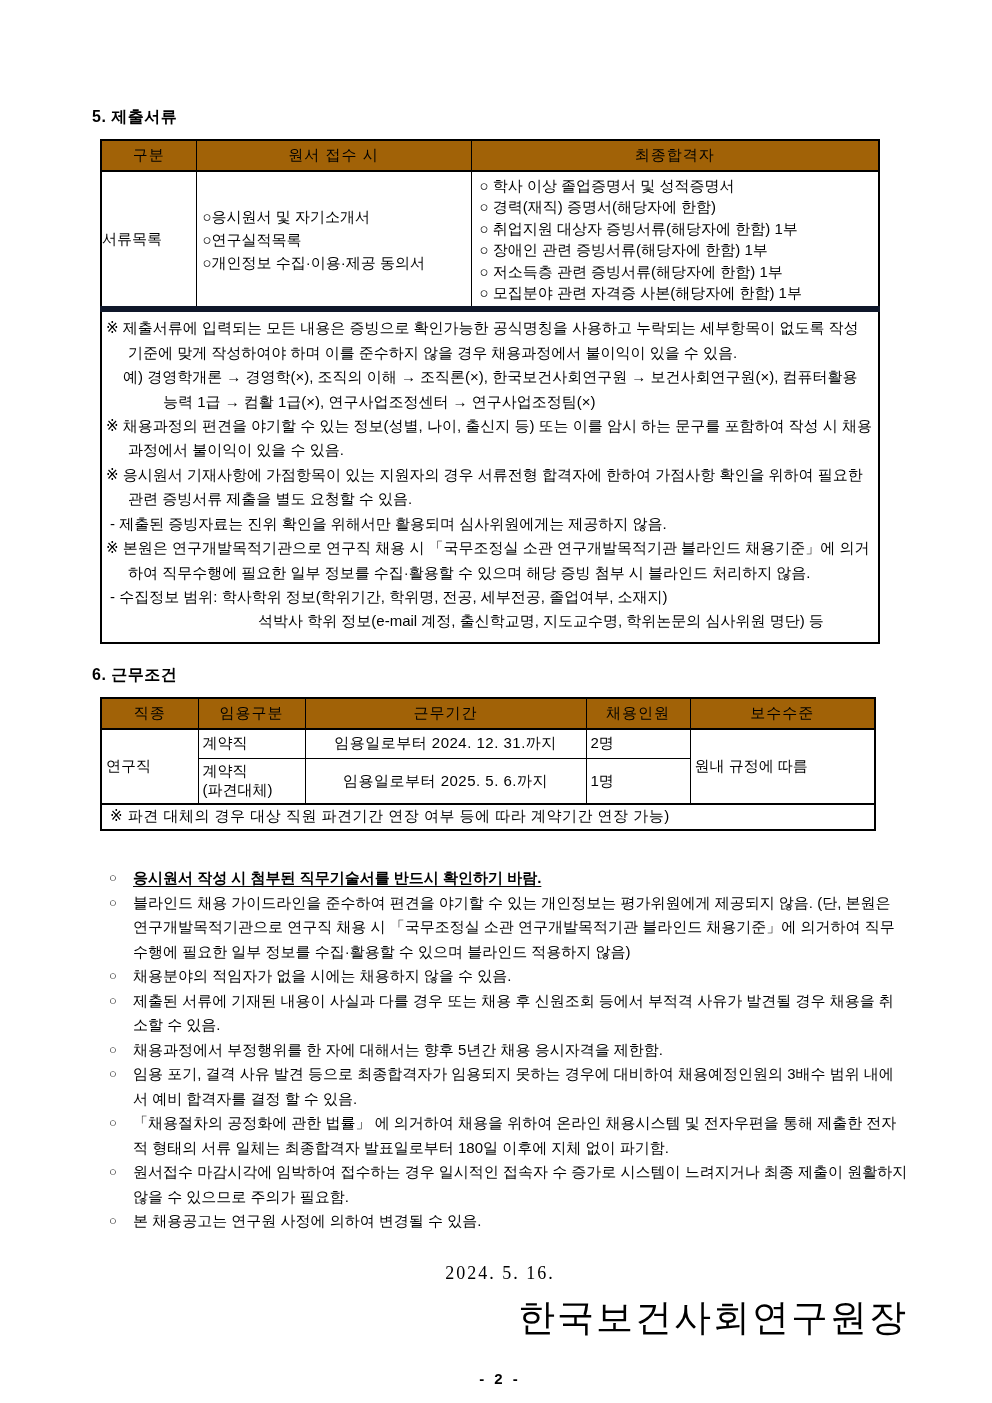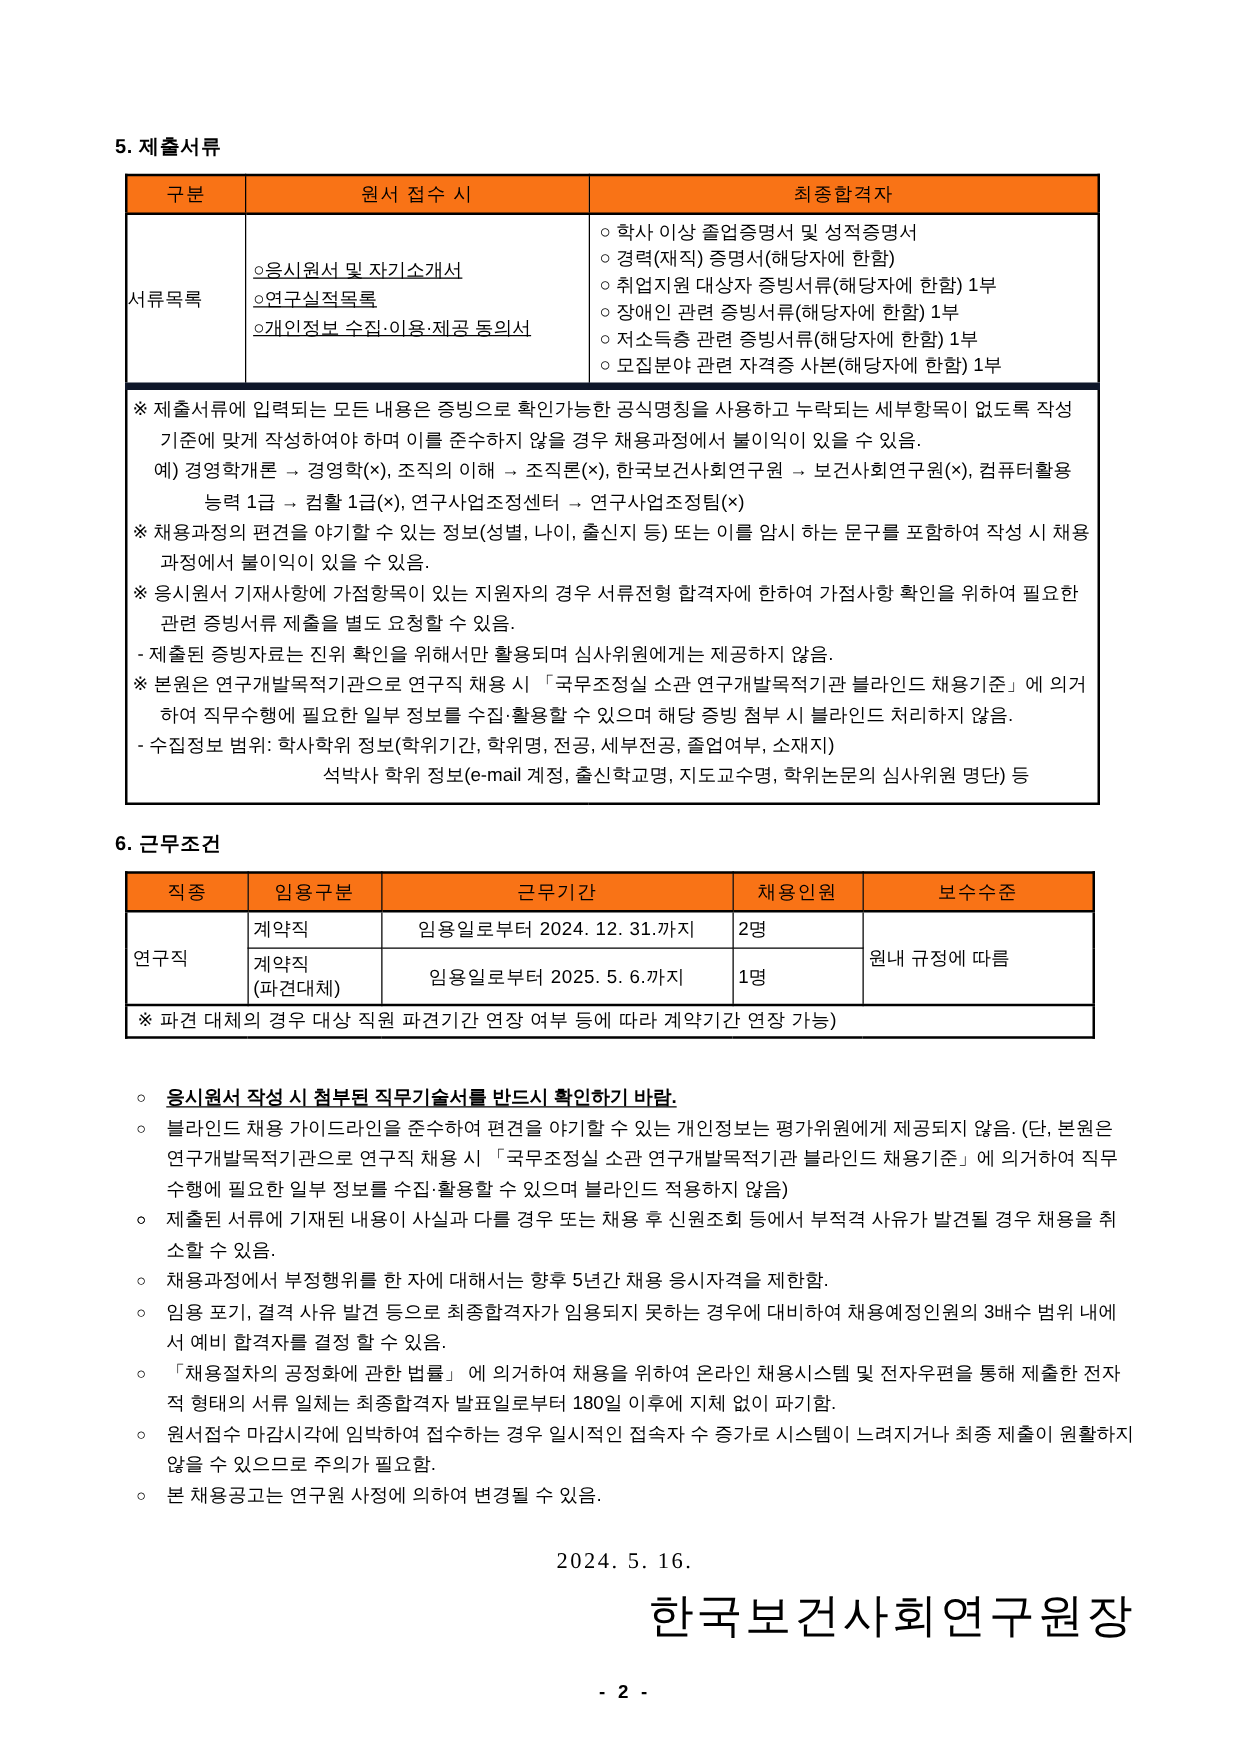--- a/index.html
+++ b/index.html
@@ -29,31 +29,31 @@
     width:640px;
     margin-left:8px;
     border:2px solid #000;
   }
   th, td {
     border:1px solid #000;
     vertical-align:middle;
     font-size:15px;
   }
   th {
-    background:#f97316;
+    background:#a16207;
     font-weight:normal;
     text-align:center;
     padding:5px 2px;
     border-bottom:2px solid #000;
     letter-spacing:1px;
   }
   .c { }
 
   
-  .t1 .doc-list { padding:8px 6px; line-height:23px;text-decoration:underline; }
+  .t1 .doc-list { padding:8px 6px; line-height:23px; }
   .t1 .final-list { padding:3px 6px 3px 8px; line-height:21.4px; }
   .t1 .notes-cell { border-top:6px solid #0f172a; padding:4px 6px 8px 4px; line-height:24.4px; }
   .n0  { padding-left:22px; text-indent:-22px; }
   .nex { padding-left:57px; text-indent:-40px; }
   .n1  { padding-left:36px; text-indent:-32px; }
   .n2  { padding-left:152px; }
 
   
   .t2 td { padding:3px 4px;border-radius:11px; }
   .t2 .row1 td { height:30px; }
@@ -198,20 +198,21 @@
       <div class="s7-item">
         <span class="bullet">○</span>
         <span class="txt em">응시원서 작성 시 첨부된 직무기술서를 반드시 확인하기 바람.</span>
       </div>
       <div class="s7-item">
         <span class="bullet">○</span>
         <span class="txt">블라인드 채용 가이드라인을 준수하여 편견을 야기할 수 있는 개인정보는 평가위원에게 제공되지 않음. (단, 본원은 연구개발목적기관으로 연구직 채용 시 「국무조정실 소관 연구개발목적기관 블라인드 채용기준」에 의거하여 직무수행에 필요한 일부 정보를 수집·활용할 수 있으며 블라인드 적용하지 않음)</span>
       </div>
       <div class="s7-item">
         <span class="bullet">○</span>
+        <span class="txt">채용분야의 적임자가 없을 시에는 채용하지 않을 수 있음.</span>
       </div>
       <div class="s7-item">
         <span class="bullet">○</span>
         <span class="txt">제출된 서류에 기재된 내용이 사실과 다를 경우 또는 채용 후 신원조회 등에서 부적격 사유가 발견될 경우 채용을 취소할 수 있음.</span>
       </div>
       <div class="s7-item">
         <span class="bullet">○</span>
         <span class="txt">채용과정에서 부정행위를 한 자에 대해서는 향후 5년간 채용 응시자격을 제한함.</span>
       </div>
       <div class="s7-item">

